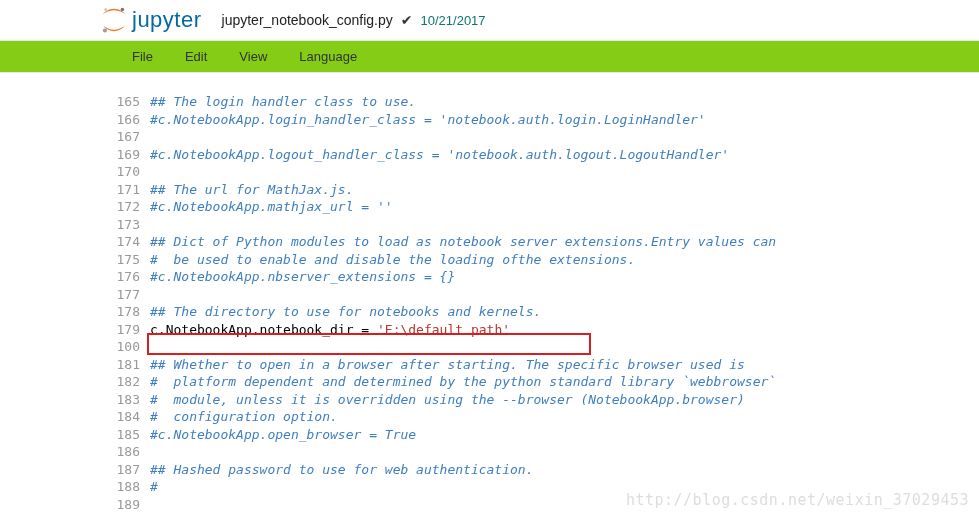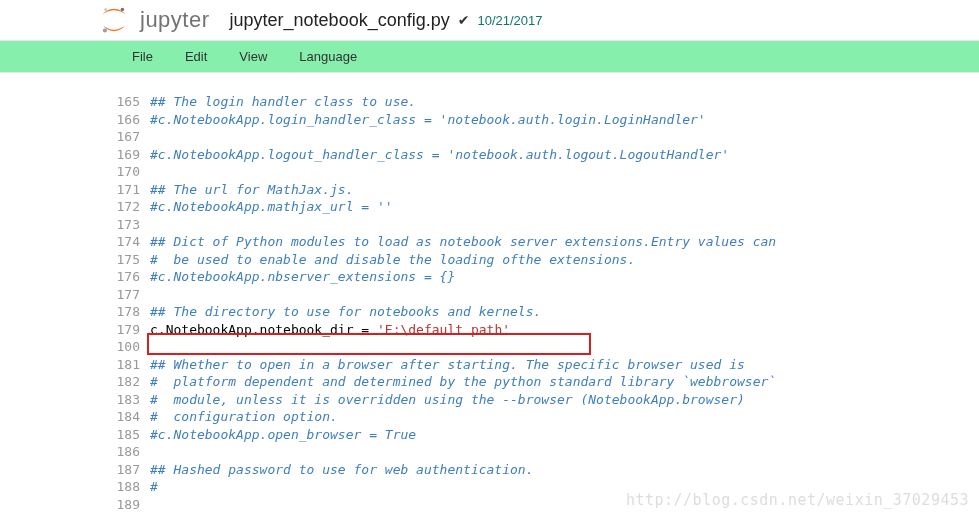--- a/index.html
+++ b/index.html
@@ -23,44 +23,43 @@
     margin-right: 20px;
   }
   .logo-icon {
     width: 28px;
     height: 28px;
     margin-right: 4px;
   }
   .logo-text {
     font-size: 22px;
     font-weight: 400;
-    color: #737373;
+    color: #0369a1;
     letter-spacing: 0.5px;
-    margin-left: 8px;
   }
   .file-title {
-    font-size: 18px;
+    font-size: 14px;
     color: #222;
     font-weight: 400;
     margin-right: 8px;
   }
   .check {
     font-size: 14px;
     color: #333;
     margin-right: 8px;
   }
   .date {
     font-size: 13px;
     color: #0f766e;
   }
   .menubar {
     display: flex;
     padding: 0 116px;
     border-bottom: 1px solid #e7e7e7;
-    background: #86efac;
+    background: #84cc16;
   }
   .menu-item {
     padding: 8px 16px;
     font-size: 13px;
     color: #333;
     cursor: pointer;
   }
   .editor {
     padding: 20px 0 0 110px;
     font-family: "Consolas", "Monaco", monospace;

